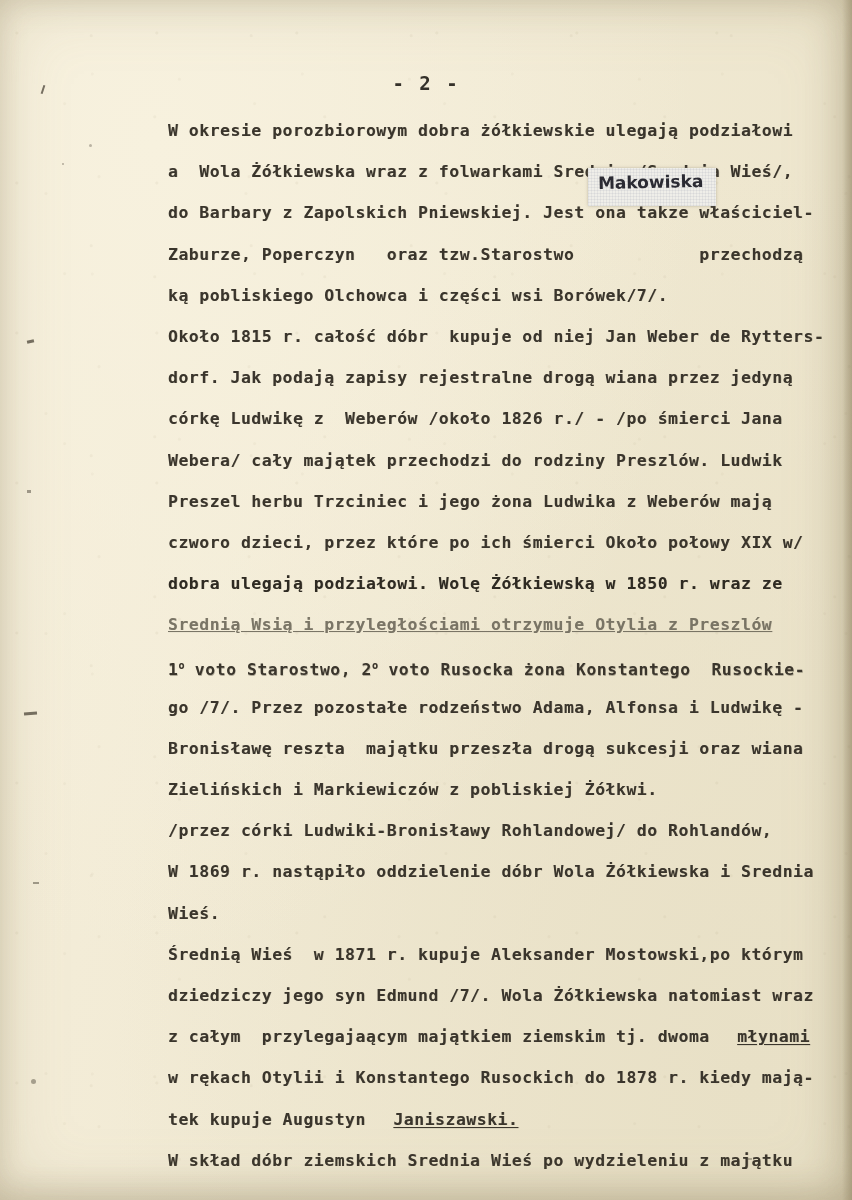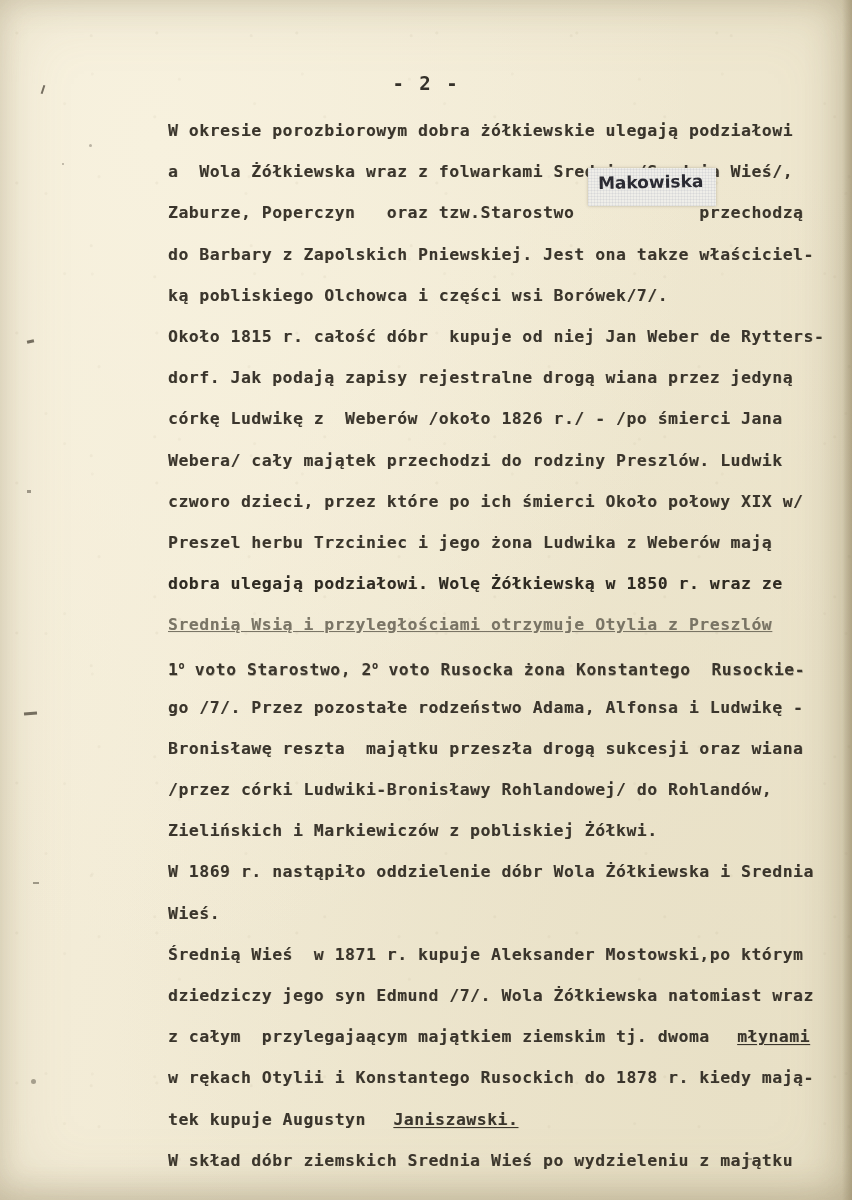--- a/index.html
+++ b/index.html
@@ -167,39 +167,39 @@
   <div class="speck" style="left:31px; top:1079px; width:5px; height:5px; border-radius:50%; opacity:.45;"></div>
   <div class="speck" style="left:748px; top:1158px; width:4px; height:2px; opacity:.35;"></div>
 
   <div class="page-number">- 2 -</div>
 
   <div class="body-text">
 
     <div class="line">W okresie porozbiorowym dobra żółkiewskie ulegają podziałowi</div>
     <div class="line">a  Wola Żółkiewska wraz z folwarkami Srednie /Srednia Wieś/,</div>
 
+    <div class="line">do Barbary z Zapolskich Pniewskiej. Jest ona takze właściciel-</div>
+
     <div class="line">Zaburze, Poperczyn   oraz tzw.Starostwo            przechodzą</div>
-
-    <div class="line">do Barbary z Zapolskich Pniewskiej. Jest ona takze właściciel-</div>
     <div class="line">ką pobliskiego Olchowca i części wsi Borówek/7/.</div>
     <div class="line">Około 1815 r. całość dóbr  kupuje od niej Jan Weber de Rytters-</div>
     <div class="line">dorf. Jak podają zapisy rejestralne drogą wiana przez jedyną</div>
     <div class="line">córkę Ludwikę z  Weberów /około 1826 r./ - /po śmierci Jana</div>
     <div class="line">Webera/ cały majątek przechodzi do rodziny Preszlów. Ludwik</div>
+    <div class="line">Preszel herbu Trzciniec i jego żona Ludwika z Weberów mają</div>
     <div class="line">czworo dzieci, przez które po ich śmierci Około połowy XIX w/</div>
-    <div class="line">Preszel herbu Trzciniec i jego żona Ludwika z Weberów mają</div>
     <div class="line dense">dobra ulegają podziałowi. Wolę Żółkiewską w 1850 r. wraz ze</div>
     <div class="line faint">Srednią Wsią i przyległościami otrzymuje Otylia z Preszlów</div>
 
     <div class="line"><span>1</span><span class="sup">o</span><span> voto Starostwo, </span><span>2</span><span class="sup">o</span><span> voto Rusocka żona Konstantego  Rusockie-</span></div>
 
     <div class="line">go /7/. Przez pozostałe rodzeństwo Adama, Alfonsa i Ludwikę -</div>
     <div class="line">Bronisławę reszta  majątku przeszła drogą sukcesji oraz wiana</div>
+    <div class="line">Zielińskich i Markiewiczów z pobliskiej Żółkwi.</div>
     <div class="line">/przez córki Ludwiki-Bronisławy Rohlandowej/ do Rohlandów,</div>
-    <div class="line">Zielińskich i Markiewiczów z pobliskiej Żółkwi.</div>
     <div class="line">W 1869 r. nastąpiło oddzielenie dóbr Wola Żółkiewska i Srednia</div>
     <div class="line">Wieś.</div>
     <div class="line">Średnią Wieś  w 1871 r. kupuje Aleksander Mostowski,po którym</div>
     <div class="line">dziedziczy jego syn Edmund /7/. Wola Żółkiewska natomiast wraz</div>
 
     <div class="line"><span>z całym  przylegajaącym majątkiem ziemskim tj. dwoma </span><span class="u">młynami</span></div>
 
     <div class="line">w rękach Otylii i Konstantego Rusockich do 1878 r. kiedy mają-</div>
 
     <div class="line"><span>tek kupuje Augustyn </span><span class="u">Janiszawski.</span></div>

